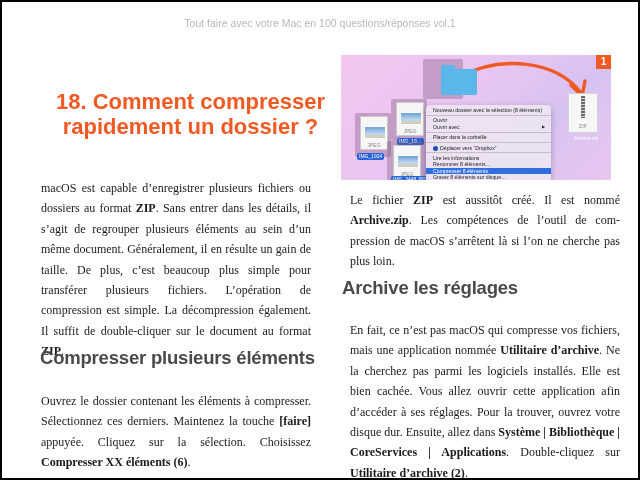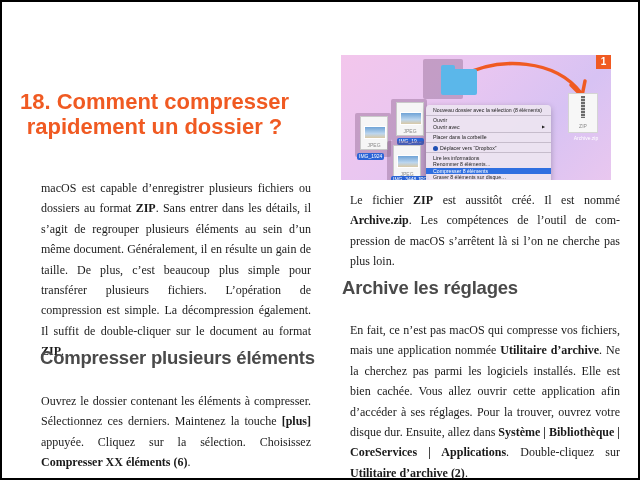--- a/index.html
+++ b/index.html
@@ -25,20 +25,21 @@
   .col-left { left: 31px; width: 270px; }
   .col-right { left: 340px; width: 270px; }
 
   .chapter-title {
     position: absolute; left: 0; top: 87px; width: 305px;
     text-align: center;
     font-family: "Liberation Sans", "DejaVu Sans", sans-serif;
     font-weight: bold; font-size: 22px; line-height: 25px;
     color: #f05a22;
     margin: 0;
+    padding-left: 36px;
   }
 
   p.body {
     margin: 8px;
     font-size: 12px; line-height: 20.4px;
     text-align: justify;
     hyphens: manual;
   }
   p.body b { font-weight: bold; }
 
@@ -140,27 +141,28 @@
     position: absolute; left: 225px; top: 80px; width: 40px; text-align: center;
     font-family: "Liberation Sans", "DejaVu Sans", sans-serif; font-size: 5px; color: #fff;
   }
   .arrow-svg { position: absolute; left: 0; top: 0; }
 </style>
 </head>
 <body>
 
 <div class="page">
 
+  <div class="running-head">Tout faire avec votre Mac en 100 questions/réponses vol.1</div>
 
   <h1 class="chapter-title">18. Comment compresser rapidement un dossier ?</h1>
 
   <div class="col col-left">
     <p class="body p1">macOS est capable d’enregistrer plusieurs fichiers ou dossiers au format <b>ZIP</b>. Sans entrer dans les dé­tails, il s’agit de regrouper plusieurs éléments au sein d’un même document. Généralement, il en ré­sulte un gain de taille. De plus, c’est beaucoup plus simple pour transférer plusieurs fichiers. L’opération de compression est simple. La décompression également. Il suffit de double-cliquer sur le docu­ment au format <b>ZIP</b>.</p>
     <h2 class="section h-compress">Compresser plusieurs éléments</h2>
-    <p class="body p2">Ouvrez le dossier contenant les éléments à com­presser. Sélectionnez ces derniers. Maintenez la touche <b>[plus]</b> appuyée. Cliquez sur la sélection. Choisissez <b>Compresser XX éléments (6)</b>.</p>
+    <p class="body p2">Ouvrez le dossier contenant les éléments à com­presser. Sélectionnez ces derniers. Maintenez la touche <b>[faire]</b> appuyée. Cliquez sur la sélection. Choisissez <b>Compresser XX éléments (6)</b>.</p>
   </div>
 
   <div class="figure">
     <svg class="arrow-svg" width="270" height="125" viewBox="0 0 270 125">
       <path d="M118 22 C 160 0, 215 5, 240 38" stroke="#f05a22" stroke-width="3.5" fill="none" stroke-linecap="round"></path>
       <path d="M230 30 L241 41 L244 26" stroke="#f05a22" stroke-width="3.5" fill="none" stroke-linecap="round" stroke-linejoin="round"></path>
     </svg>
     <div class="badge">1</div>
 
     <div class="sel-box" style="left:82px;top:4px;width:40px;height:40px;"></div>

